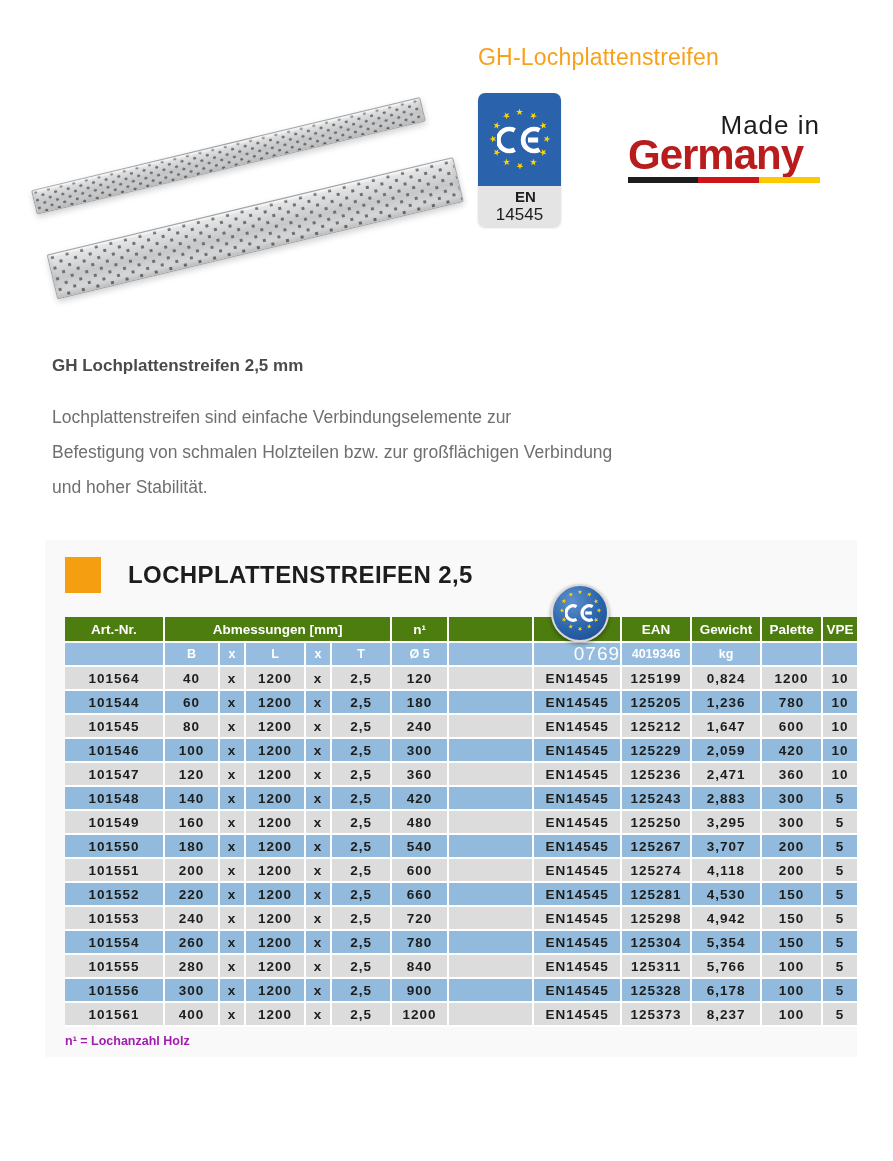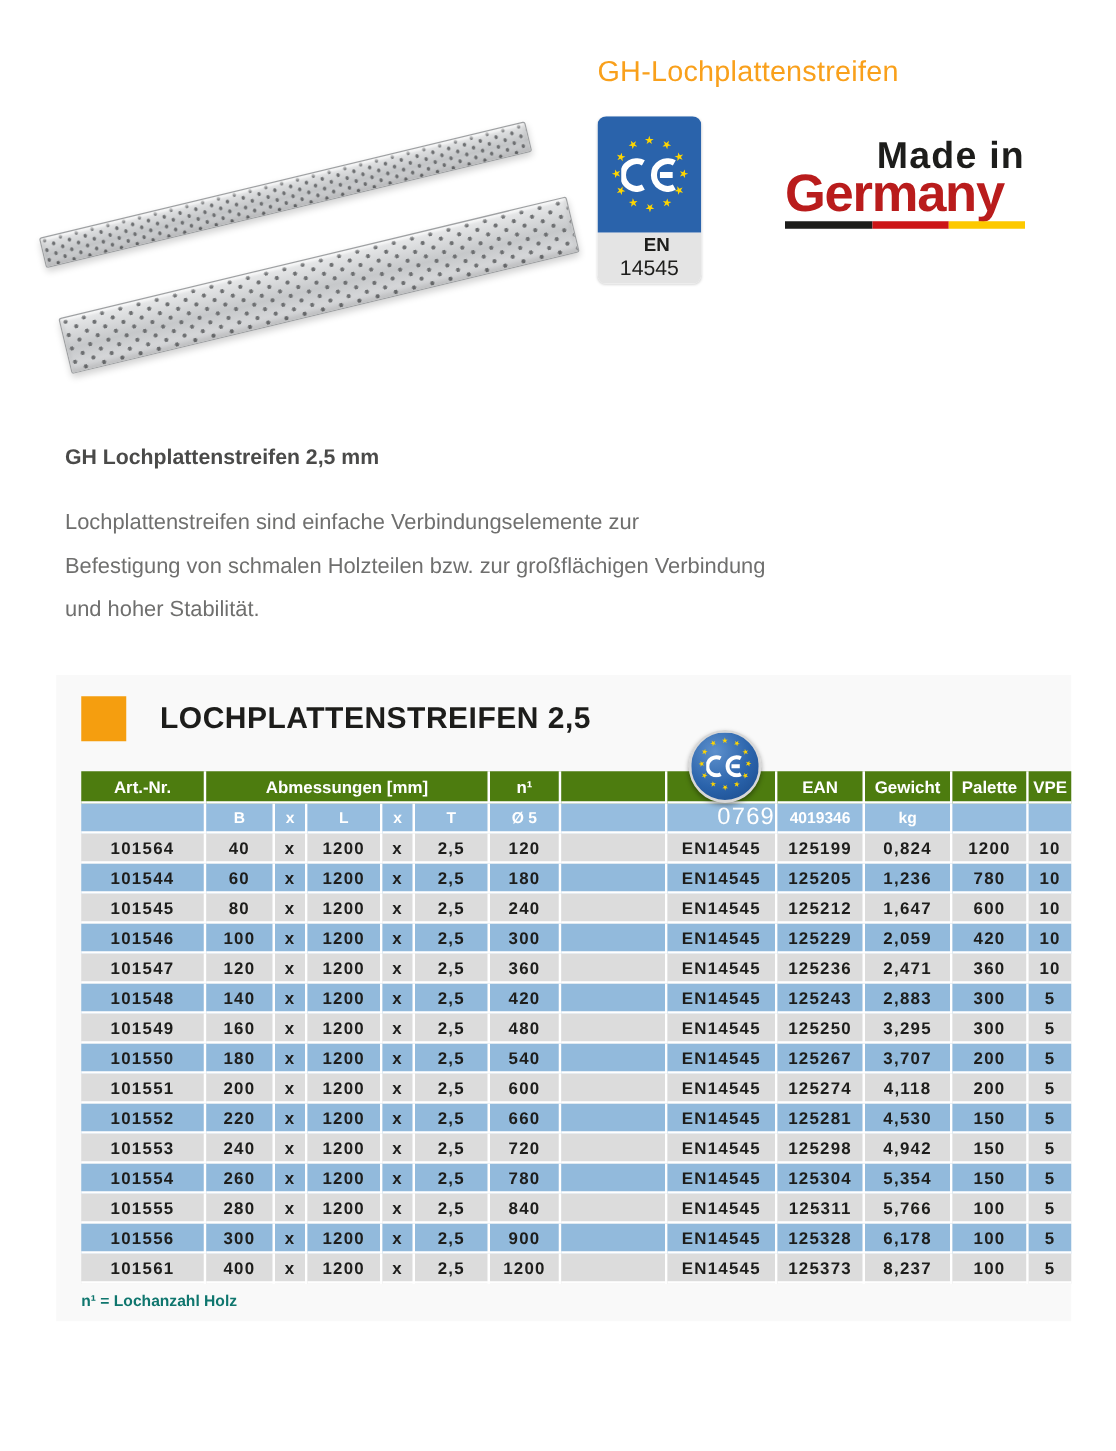--- a/index.html
+++ b/index.html
@@ -33,21 +33,21 @@
               box-shadow:0 1px 2px rgba(0,0,0,.15); }
   .ce-badge-top { position:relative; height:93px; background:#2a63ab; }
   .ce-badge-bottom { height:41px; background:#e4e4e4; text-align:center; padding-top:2px; }
   .ce-en  { font-size:15px; font-weight:bold; line-height:17px; color:#1d1d1b;padding-left:12px; }
   .ce-num { font-size:17px; line-height:19px; color:#1d1d1b; }
   .stars { position:absolute; left:50%; top:50%; width:0; height:0; }
   .stars span { position:absolute; left:-5px; top:-6px; width:10px; text-align:center; color:#fed501; }
   .ce-letters { position:absolute; left:50%; top:50%; transform:translate(-50%,-50%); }
 
   .mig { position:absolute; left:628px; top:112px; width:192px; }
-  .mig-made { font-size:30px; font-weight:bold; color:#1d1d1b; text-align:right; letter-spacing:1px; line-height:26px; }
+  .mig-made { font-size:26px; font-weight:normal; color:#1d1d1b; text-align:right; letter-spacing:1px; line-height:26px; }
   .mig-germany { font-size:42px; font-weight:bold; color:#b91c1c; letter-spacing:-1px; line-height:38px; margin-top:-2px; }
   .mig-bar { display:flex; height:6px; margin-top:3px; width:100%; }
   .mig-bar .b { flex:1.15; background:#1d1d1b; }
   .mig-bar .r { flex:1; background:#cc1517; }
   .mig-bar .y { flex:1; background:#fdc900; }
 
   
   .intro { position:absolute; left:52px; top:356px; width:660px; }
   .intro h2 { font-size:17px; font-weight:bold; color:#4a4a49; }
   .intro p { margin-top:24px; font-size:17.5px; line-height:35px; color:#6f6f6e; }
@@ -67,21 +67,21 @@
   th, td { text-align:center; vertical-align:middle; padding:0; overflow:hidden; white-space:nowrap; }
   td, th { border-right:2px solid #fff; border-bottom:2px solid #fff; }
   th:last-child, td:last-child { border-right:none;text-align:center; }
   tr.h1 th { background:#4d7c0f; color:#fff; font-size:13.5px; font-weight:bold; height:26px; }
   tr.h2 th { background:#96bddf; color:#fff; font-size:12.5px; font-weight:bold; height:24px; }
   tr.h2 th.notified { font-size:19px; font-weight:normal; letter-spacing:1px;text-align:right; }
   tbody td { height:24px; font-size:13.5px; font-weight:bold; color:#1d1d1b; letter-spacing:1px; }
   tbody tr.row-gray td { background:#dcdcdc; }
   tbody tr.row-blue td { background:#92badc; }
 
-  .footnote { position:absolute; left:20px; top:494px; font-size:12.5px; font-weight:bold; color:#0f766e; }
+  .footnote { position:absolute; left:20px; top:494px; font-size:12.5px; font-weight:bold; color:#a21caf; }
 </style>
 </head>
 <body>
 
 <div class="page">
 
   <div class="product-image">
     <div class="strip strip-thin"></div>
     <div class="strip strip-wide"></div>
   </div>

